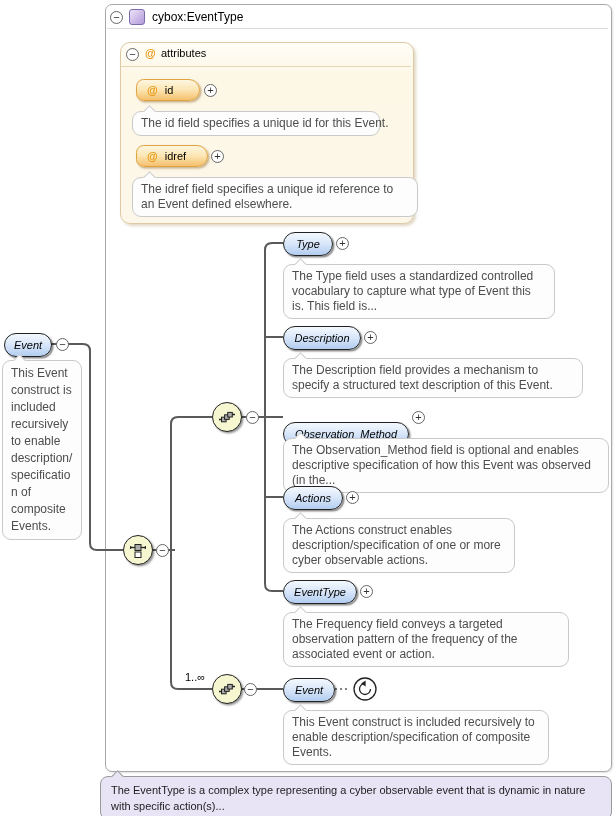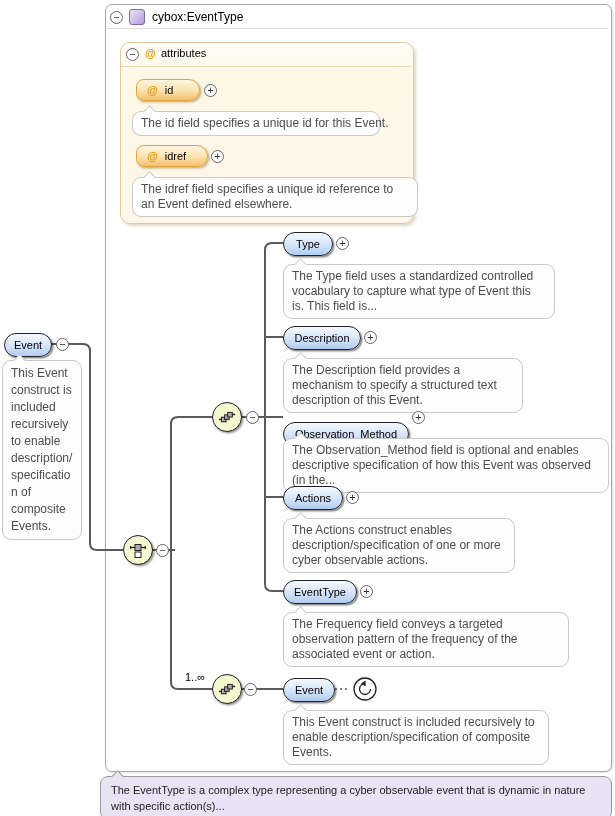--- a/index.html
+++ b/index.html
@@ -12,21 +12,21 @@
   .hdr-sep{height:1px;background:#dcdcdc;}
   
   .attr-panel{background:linear-gradient(180deg,#fffdf6 0%,#fdf7e6 18%,#fdf7ea 100%);
               border:1px solid #ddc9a4;border-radius:10px;
               box-shadow:2px 2px 3px rgba(170,140,90,0.35);}
   .attr-sep{height:1px;background:#e6d5b4;}
   
   .pill{display:flex;align-items:center;justify-content:center;height:22px;
         background:linear-gradient(180deg,#f3f8fe 0%,#dbe8fa 45%,#b2cdf0 100%);
         border:1px solid #222;border-radius:12px;font-size:11px;
-        box-shadow:1.5px 1.5px 1.5px rgba(0,0,0,0.45);cursor:pointer;}
+        box-shadow:1.5px 1.5px 1.5px rgba(0,0,0,0.45);cursor:pointer;font-style:italic;}
   
   .badge{display:flex;align-items:center;height:22px;padding:0 10px;box-sizing:border-box;
          background:linear-gradient(180deg,#fdf6e0 0%,#fbe5b2 50%,#f5c06e 100%);
          border:1px solid #dfa33f;border-radius:9px 13px 13px 9px;font-size:11px;
          box-shadow:1.5px 1.5px 2px rgba(150,110,50,0.5);cursor:pointer;}
   .at{color:#e8960f;font-weight:bold;margin-right:7px;font-size:11px;}
   
   .tip{background:#fdfdfd;border:1px solid #c9c9c9;border-radius:9px;
        font-size:12px;line-height:15px;color:#4d4d4d;padding:4px 8px;box-sizing:border-box;}
   .ptr{position:absolute;top:-5px;left:12px;width:8px;height:8px;background:#fdfdfd;
@@ -130,21 +130,21 @@
 
   <div class="abs pill" style="left:283px;top:232px;width:48px;z-index:4;">Type</div>
   <div class="abs cbtn" style="left:336px;top:237px;z-index:4;">+</div>
   <div class="abs tip" style="left:283px;top:264px;width:272px;z-index:4;">
     <div class="ptr"></div>
     <span>The Type field uses a standardized controlled vocabulary to capture what type of Event this is. This field is...</span>
   </div>
 
   <div class="abs pill" style="left:283px;top:326px;width:76px;z-index:4;">Description</div>
   <div class="abs cbtn" style="left:364px;top:331px;z-index:4;">+</div>
-  <div class="abs tip" style="left:283px;top:358px;width:240px;z-index:4;">
+  <div class="abs tip" style="left:283px;top:358px;width:300px;z-index:4;">
     <div class="ptr"></div>
     <span>The Description field provides a mechanism to specify a structured text description of this Event.</span>
   </div>
 
   <div class="abs pill" style="left:283px;top:406px;width:124px;z-index:4;margin-top:16px;">Observation_Method</div>
   <div class="abs cbtn" style="left:412px;top:411px;z-index:4;">+</div>
   <div class="abs tip" style="left:283px;top:438px;width:326px;z-index:4;">
     <div class="ptr"></div>
     <span>The Observation_Method field is optional and enables descriptive specification of how this Event was observed (in the...</span>
   </div>

